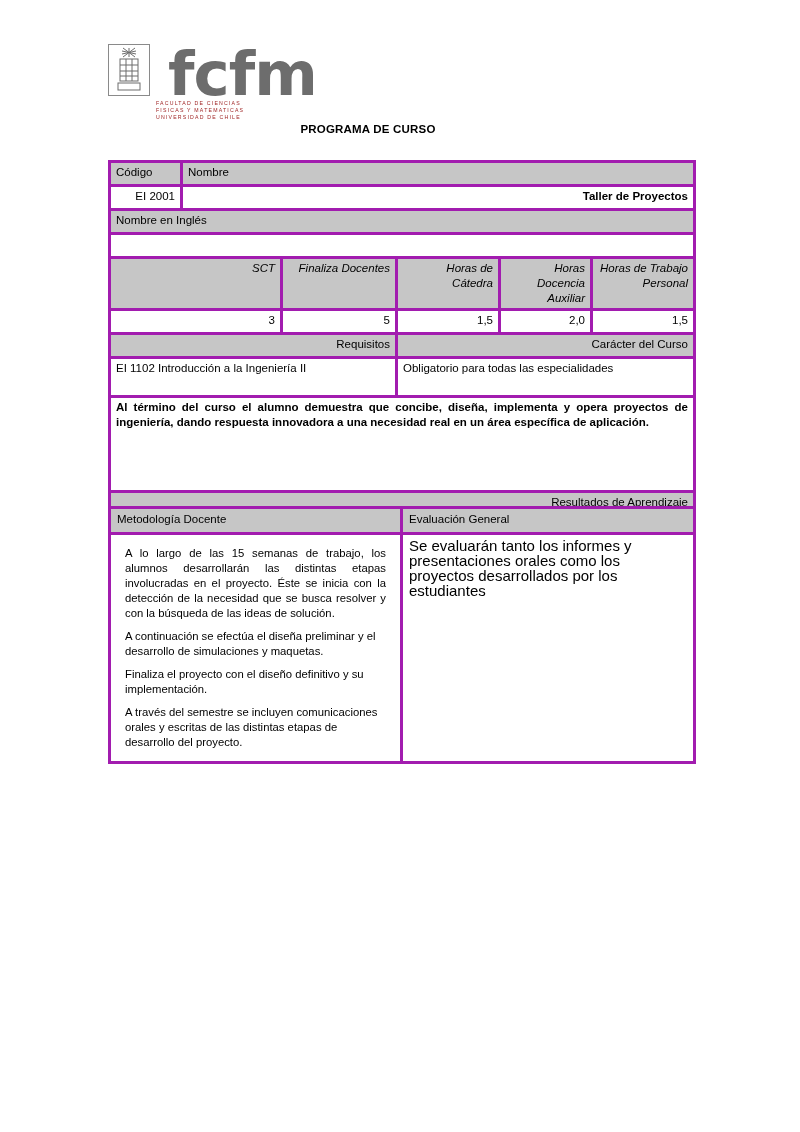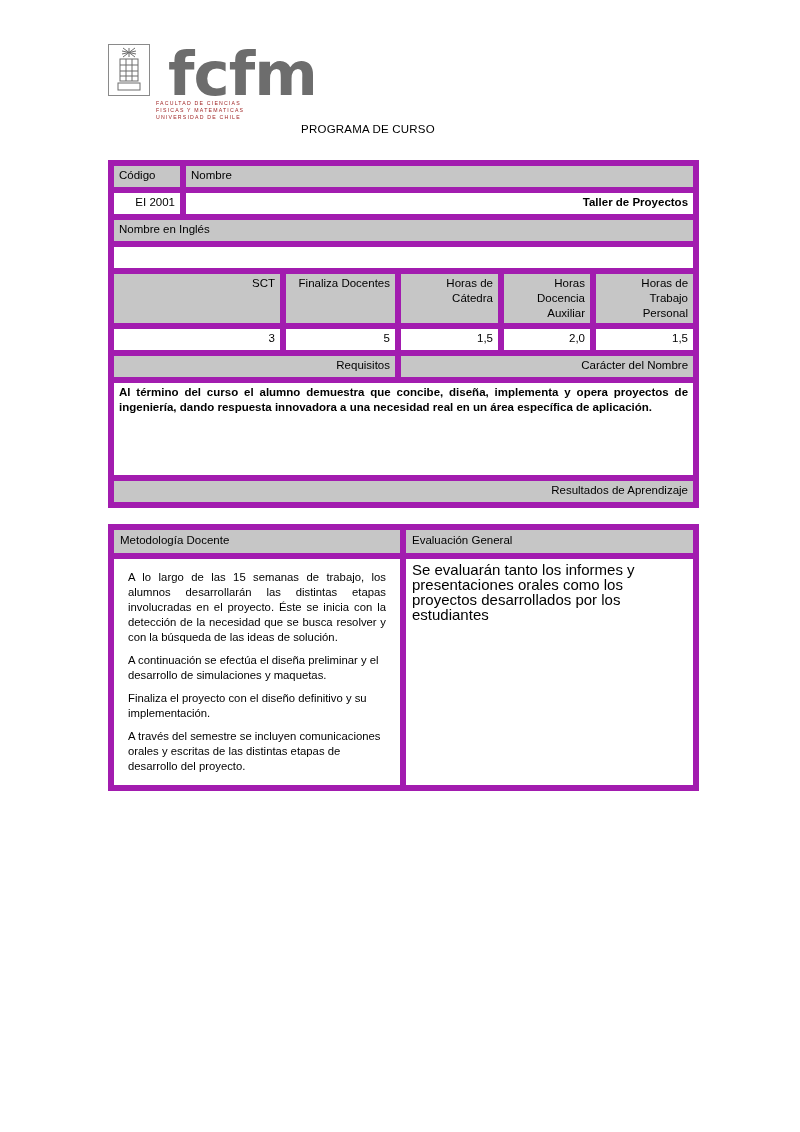--- a/index.html
+++ b/index.html
@@ -63,64 +63,64 @@
   }
 
   
   .doc-title {
     position: absolute;
     left: 0;
     top: 123px;
     width: 736px;
     text-align: center;
     font-size: 11.5px;
-    font-weight: normal;
+    font-weight: bold;
     letter-spacing: 0.2px;
   }
 
   
   .tbl {
     position: absolute;
     border-collapse: collapse;
     table-layout: fixed;
     font-size: 11.5px;
   }
   .tbl td {
-    border: 6px solid #a21caf;
+    border: 3px solid #a21caf;
     padding: 2px 5px;
     vertical-align: top;
     line-height: 15px;
   }
   .grey { background: #c6c6c6; }
   .ctr { text-align: right; }
   .bold { font-weight: bold; }
   .just {
     text-align: justify;
     text-justify: inter-word;
   }
 
   
   #table-course {
     left: 108px;
     top: 160px;
     width: 585px;
   }
   #table-course td { height: 17px; }
-  .cell-tall { height: 32px !important; }
+  .cell-tall { height: 32px !important; font-style: italic; }
   .learn-cell {
     height: 88px !important;
     font-weight: bold;
     padding: 6px 8px 6px 8px;
     line-height: 18px;
   }
 
   
   #table-method {
     left: 108px;
-    top: 524px;
+    top: 506px;
     width: 585px;
     border-radius: 31px;
   }
   #table-method td {
     vertical-align: top;
     padding: 3px 6px;
   }
   .method-body {
     height: 215px;
     line-height: 15.5px;
@@ -203,21 +203,25 @@
       </tr>
       <tr>
         <td class="ctr" colspan="2">3</td>
         <td class="ctr">5</td>
         <td class="ctr">1,5</td>
         <td class="ctr">2,0</td>
         <td class="ctr">1,5</td>
       </tr>
       <tr>
         <td class="grey ctr" colspan="3">Requisitos</td>
-        <td class="grey ctr" colspan="3">Carácter del Nombre</td>
+        <td class="grey ctr" colspan="3">Carácter del Curso</td>
+      </tr>
+      <tr>
+        <td colspan="3" style="height:32px">EI 1102 Introducción a la Ingeniería II</td>
+        <td colspan="3" style="height:32px">Obligatorio para todas las especialidades</td>
       </tr>
       <tr>
         <td class="just learn-cell" colspan="6">Al término del curso el alumno demuestra que  concibe, diseña, implementa y opera proyectos de ingeniería, dando respuesta innovadora a una necesidad real en un área específica de aplicación.</td>
       </tr>
       <tr>
         <td class="grey ctr" colspan="6">Resultados de Aprendizaje</td>
       </tr>
     </tbody>
   </table>
 

